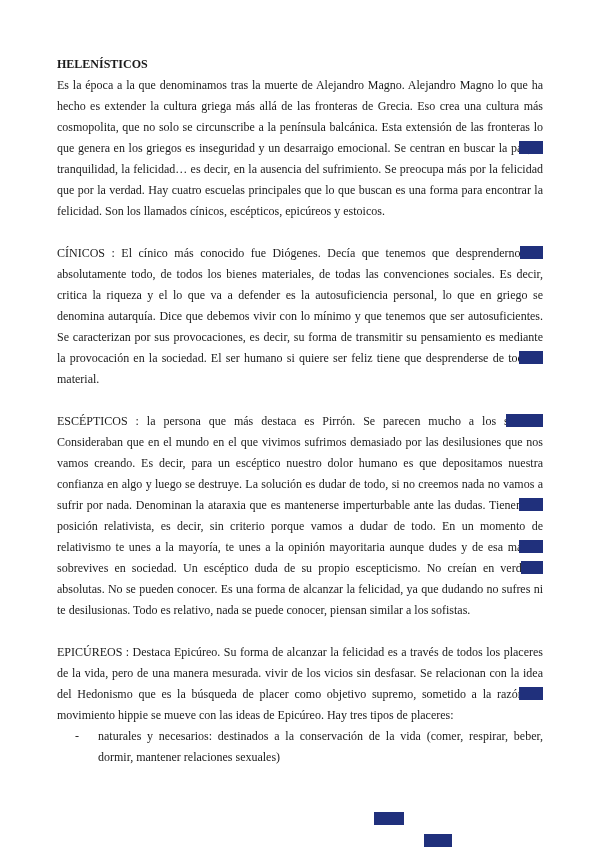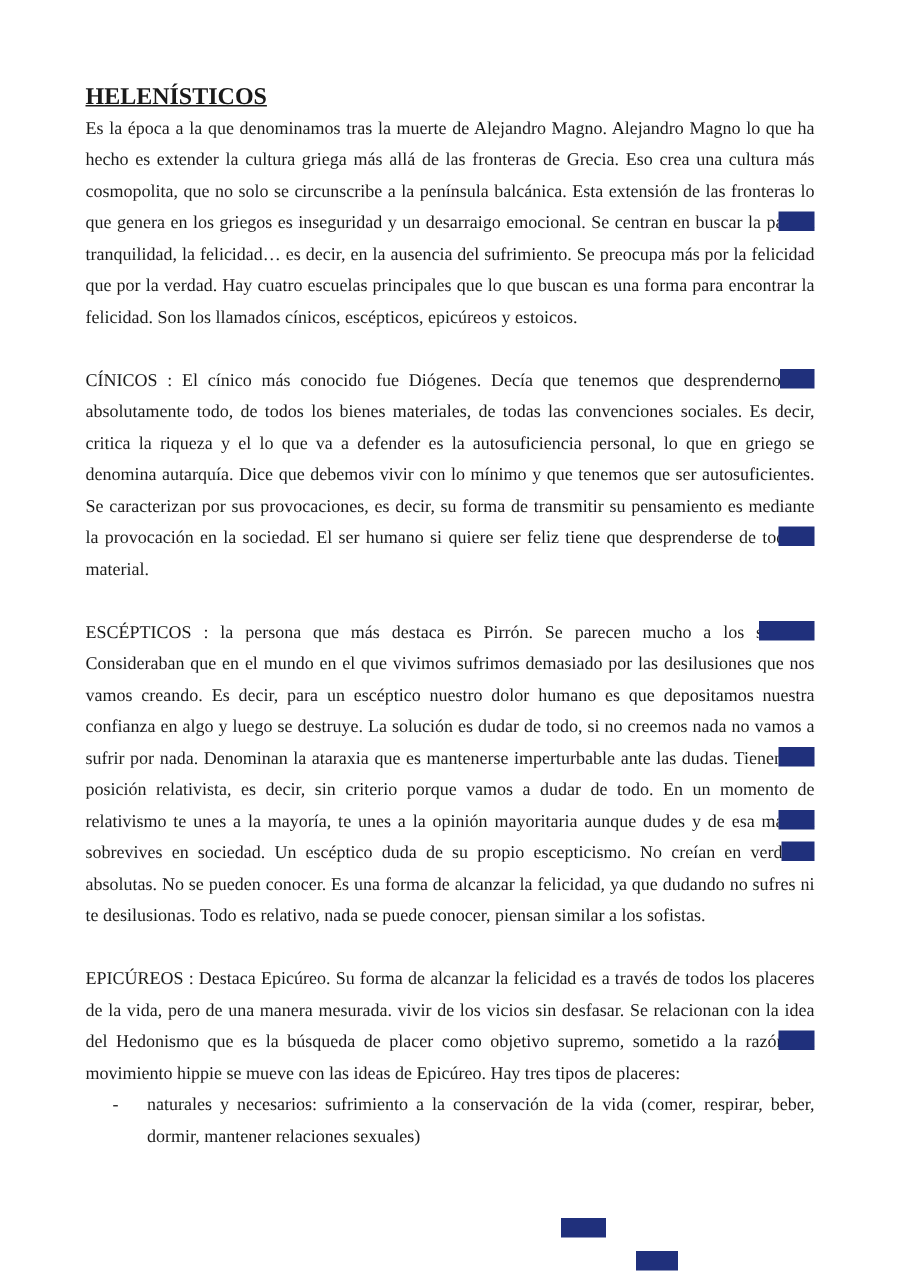--- a/index.html
+++ b/index.html
@@ -21,23 +21,22 @@
     font-size: 12px;
     color: #1a1a1a;
   }
   .content {
     position: absolute;
     left: 57px;
     top: 54px;
     width: 486px;
   }
   .title {
-    font-size: 16px;
+    font-size: 12px;
     font-weight: bold;
-    text-decoration: underline;
     margin: 0;
     line-height: 21px;
   }
   .para {
     margin: 0 0 21px 0;
     line-height: 21px;
     text-align: justify;
     text-justify: inter-word;
   }
   .para.last {
@@ -74,21 +73,21 @@
     <p class="para">Es la época a la que denominamos tras la muerte de Alejandro Magno. Alejandro Magno lo que ha hecho es extender la cultura griega más allá de las fronteras de Grecia. Eso crea una cultura más cosmopolita, que no solo se circunscribe a la península balcánica. Esta extensión de las fronteras lo que genera en los griegos es inseguridad y un desarraigo emocional. Se centran en buscar la paz, la tranquilidad, la felicidad… es decir, en la ausencia del sufrimiento. Se preocupa más por la felicidad que por la verdad. Hay cuatro escuelas principales que lo que buscan es una forma para encontrar la felicidad. Son los llamados cínicos, escépticos, epicúreos y estoicos.</p>
 
     <p class="para"><span class="section-label">CÍNICOS :</span> <span>El cínico más conocido fue Diógenes. Decía que tenemos que desprendernos de absolutamente todo, de todos los bienes materiales, de todas las convenciones sociales. Es decir, critica la riqueza y el lo que va a defender es la autosuficiencia personal, lo que en griego se denomina autarquía. Dice que debemos vivir con lo mínimo y que tenemos que ser autosuficientes. Se caracterizan por sus provocaciones, es decir, su forma de transmitir su pensamiento es mediante la provocación en la sociedad. El ser humano si quiere ser feliz tiene que desprenderse de todo lo material.</span></p>
 
     <p class="para"><span class="section-label">ESCÉPTICOS :</span> <span>la persona que más destaca es Pirrón. Se parecen mucho a los sofistas. Consideraban que en el mundo en el que vivimos sufrimos demasiado por las desilusiones que nos vamos creando. Es decir, para un escéptico nuestro dolor humano es que depositamos nuestra confianza en algo y luego se destruye. La solución es dudar de todo, si no creemos nada no vamos a sufrir por nada. Denominan la ataraxia que es mantenerse imperturbable ante las dudas. Tienen una posición relativista, es decir, sin criterio porque vamos a dudar de todo. En un momento de relativismo te unes a la mayoría, te unes a la opinión mayoritaria aunque dudes y de esa manera sobrevives en sociedad. Un escéptico duda de su propio escepticismo. No creían en verdades absolutas. No se pueden conocer. Es una forma de alcanzar la felicidad, ya que dudando no sufres ni te desilusionas. Todo es relativo, nada se puede conocer, piensan similar a los sofistas.</span></p>
 
     <p class="para last"><span class="section-label">EPICÚREOS :</span> <span>Destaca Epicúreo. Su forma de alcanzar la felicidad es a través de todos los placeres de la vida, pero de una manera mesurada. vivir de los vicios sin desfasar. Se relacionan con la idea del Hedonismo que es la búsqueda de placer como objetivo supremo, sometido a la razón. El movimiento hippie se mueve con las ideas de Epicúreo. Hay tres tipos de placeres:</span></p>
 
     <div class="bullet">
       <span class="marker">-</span>
-      <span class="bullet-text">naturales y necesarios: sufrimiento a la conservación de la vida (comer, respirar, beber, dormir, mantener relaciones sexuales)</span>
+      <span class="bullet-text">naturales y necesarios: destinados a la conservación de la vida (comer, respirar, beber, dormir, mantener relaciones sexuales)</span>
     </div>
 
   </div>
 
   <div class="mark" style="left: 519px; top: 141px; width: 24px; background: rgb(32, 48, 124);"></div>
   <div class="mark" style="left: 520px; top: 246px; width: 23px; background: rgb(32, 48, 124);"></div>
   <div class="mark" style="left: 519px; top: 351px; width: 24px; background: rgb(32, 48, 124);"></div>
   <div class="mark" style="left: 506px; top: 414px; width: 37px; background: rgb(32, 48, 124);"></div>
   <div class="mark" style="left: 519px; top: 498px; width: 24px; background: rgb(32, 48, 124);"></div>
   <div class="mark" style="left: 519px; top: 540px; width: 24px; background: rgb(32, 48, 124);"></div>

